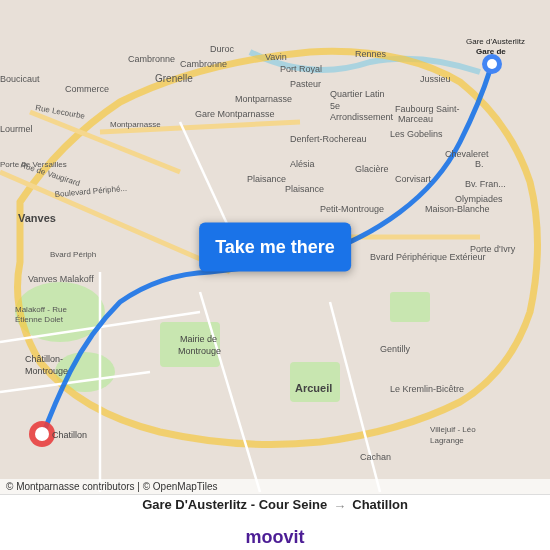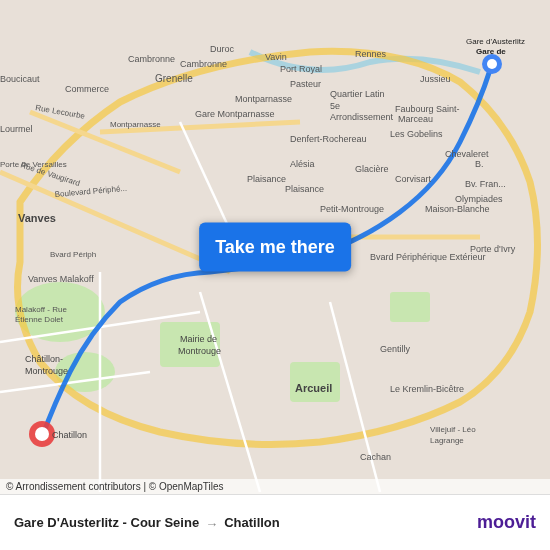--- a/index.html
+++ b/index.html
@@ -66,20 +66,21 @@
     }
 
     
     #footer {
       background: white;
       display: flex;
       align-items: center;
       padding: 2px 14px;
       min-height: 56px;
       border-top: 1px solid #ddd;
+      flex-direction: column;
     }
 
     #footer-left {
       flex: 1;
       display: flex;
       flex-direction: column;
     }
 
     #route-from {
       font-size: 13px;
@@ -230,21 +231,21 @@
       <circle cx="42" cy="432" r="7" fill="white"></circle>
       <text x="52" y="436" font-size="9" fill="#444">Chatillon</text>
 
     </svg>
 
     
     <button id="take-me-there-btn">Take me there</button>
 
     
     <div id="attribution">
-      <span>© Arrondissement contributors | © OpenMapTiles</span>
+      <span>© Montparnasse contributors | © OpenMapTiles</span>
     </div>
 
   </div>
 
   <div id="footer">
     <div id="footer-left">
       <div id="footer-route">
         <span id="route-from">Gare D'Austerlitz - Cour Seine</span>
         <span id="route-arrow">→</span>
         <span id="route-to">Chatillon</span>

